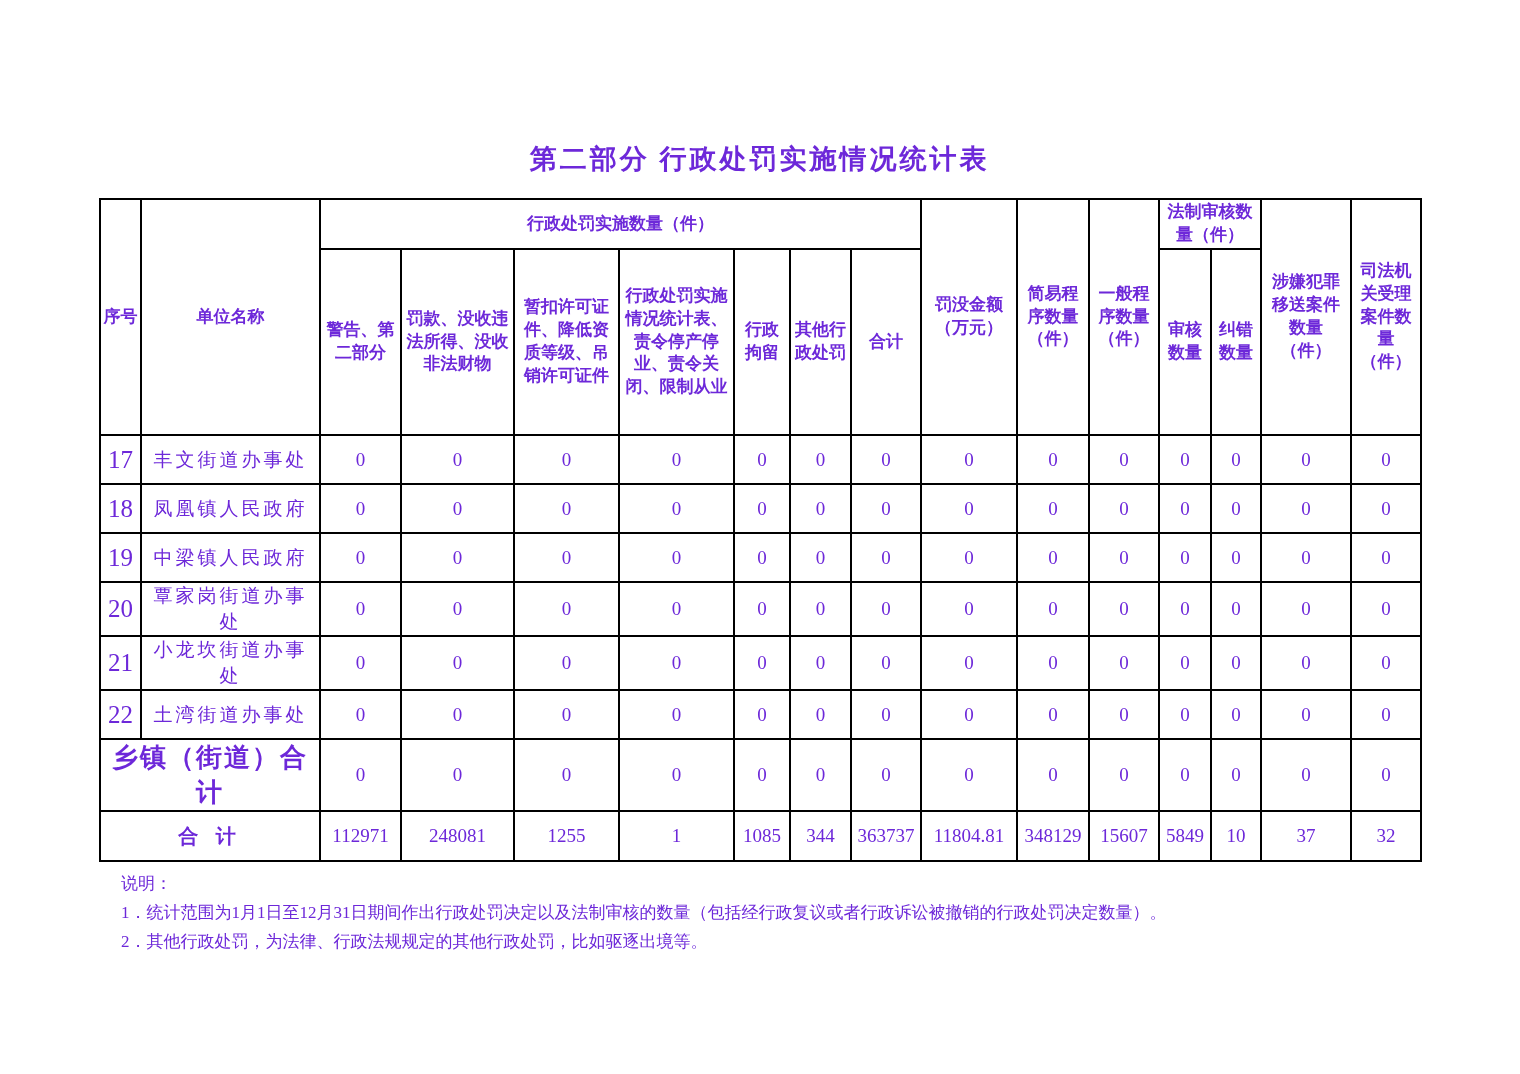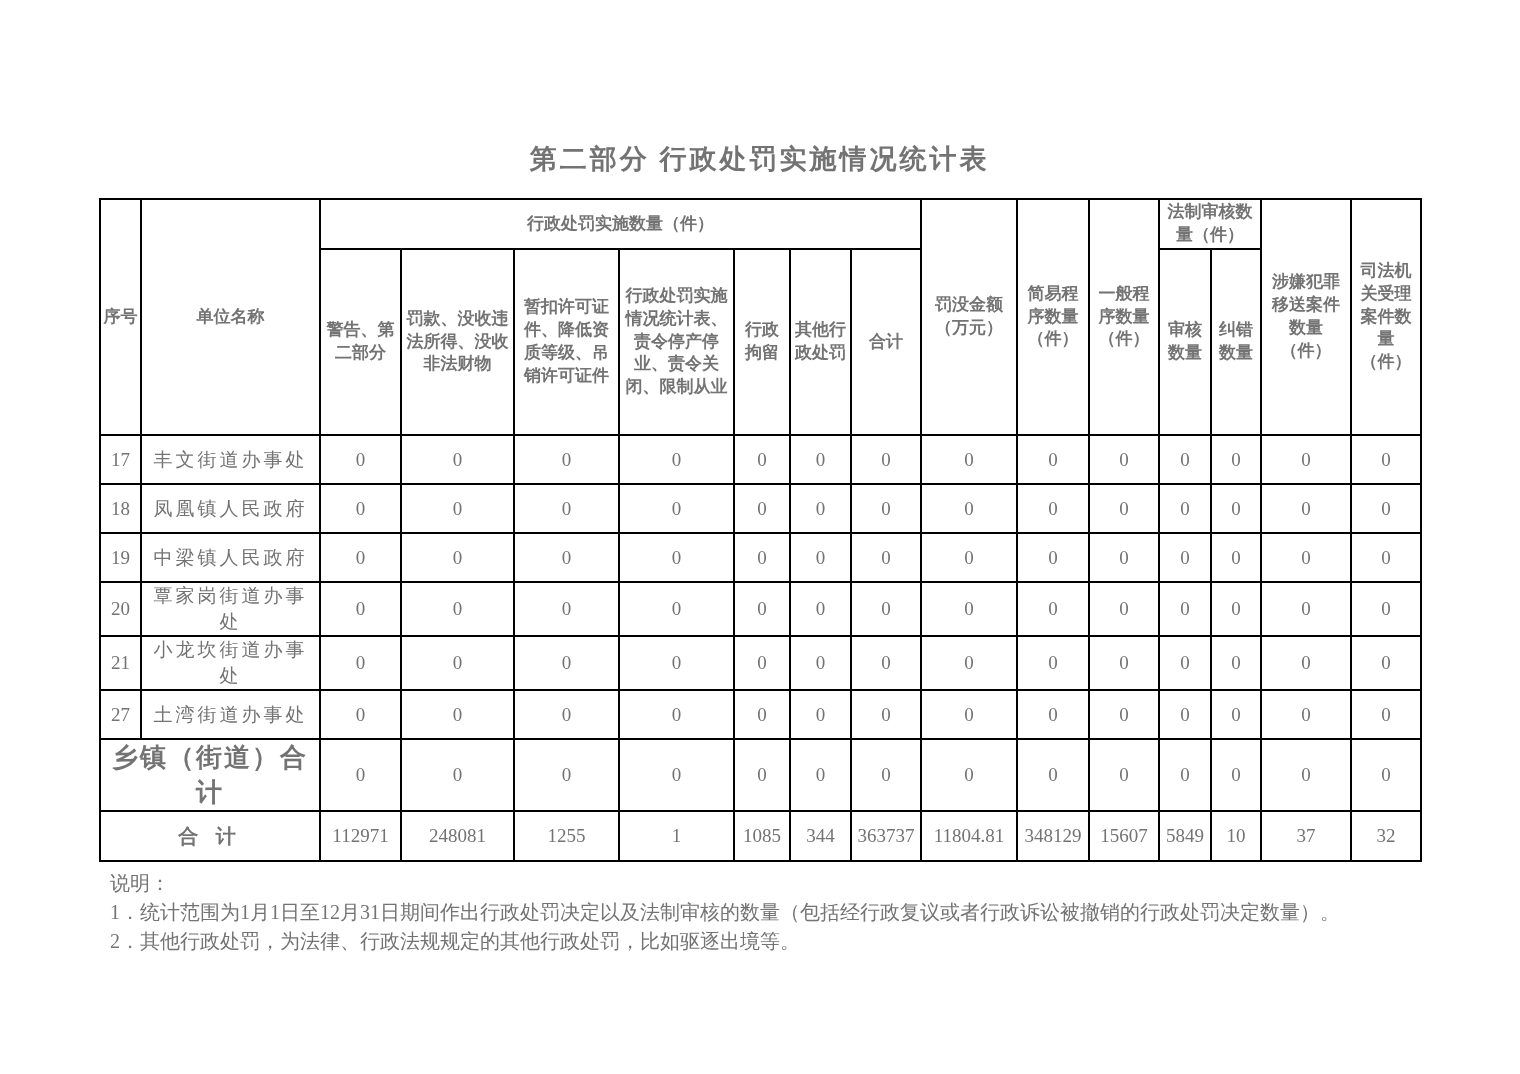--- a/index.html
+++ b/index.html
@@ -1,21 +1,21 @@
 <!DOCTYPE html>
 <html><head>
 <meta charset="utf-8">
 <style>
   html, body { margin: 0; padding: 0; background: #ffffff; }
   .page {
     position: relative;
     width: 1520px;
     height: 1074px;
     background: #ffffff;
-    color: #737373;
+    color: #6d28d9;
     font-family: "Liberation Serif", serif;
     overflow: hidden;
   }
   .content {
     width: 1321px;
     margin-left: 99px;
   }
   .title {
     margin: 0 0 21px 0;
     padding-top: 141px;
@@ -45,21 +45,21 @@
     font-size: 17px;
     line-height: 1.35;
   }
   tr.hrow1 { height: 50px; }
   tr.hrow2 { height: 186px; }
   tbody tr { height: 49px; }
   tbody tr.sum-town { height: 48px; }
   tbody tr.sum-grand { height: 50px; }
   td.seq {
     font-family: "Liberation Serif", serif;
-    font-size: 19px;
+    font-size: 25px;
   }
   td.unit {
     font-family: "Liberation Serif", serif;
     font-size: 19px;
     letter-spacing: 3px;
     border-radius: 11px;
   }
   td.num {
     font-family: "Liberation Serif", serif;
     font-size: 19px;
@@ -72,23 +72,23 @@
   }
   td.sum-label-sans {
     font-family: "Liberation Sans", sans-serif;
     font-size: 20px;
     font-weight: bold;
     letter-spacing: 6px;
     border-radius: 18px;
   }
   .notes {
     margin-top: 7px;
-    margin-left: 11px;
-    font-family: "Liberation Serif", serif;
-    font-size: 20px;
+    margin-left: 22px;
+    font-family: "Liberation Serif", serif;
+    font-size: 17px;
     line-height: 29px;
   }
 </style>
 </head>
 <body>
 
 <div class="page">
   <div class="content">
 
     <h1 class="title">第二部分 行政处罚实施情况统计表</h1>
@@ -221,21 +221,21 @@
             <td class="num">0</td>
             <td class="num">0</td>
             <td class="num">0</td>
             <td class="num">0</td>
             <td class="num">0</td>
             <td class="num">0</td>
             <td class="num">0</td>
             <td class="num">0</td>
           </tr>
           <tr>
-            <td class="seq">27</td>
+            <td class="seq">22</td>
             <td class="unit">土湾街道办事处</td>
             <td class="num">0</td>
             <td class="num">0</td>
             <td class="num">0</td>
             <td class="num">0</td>
             <td class="num">0</td>
             <td class="num">0</td>
             <td class="num">0</td>
             <td class="num">0</td>
             <td class="num">0</td>

